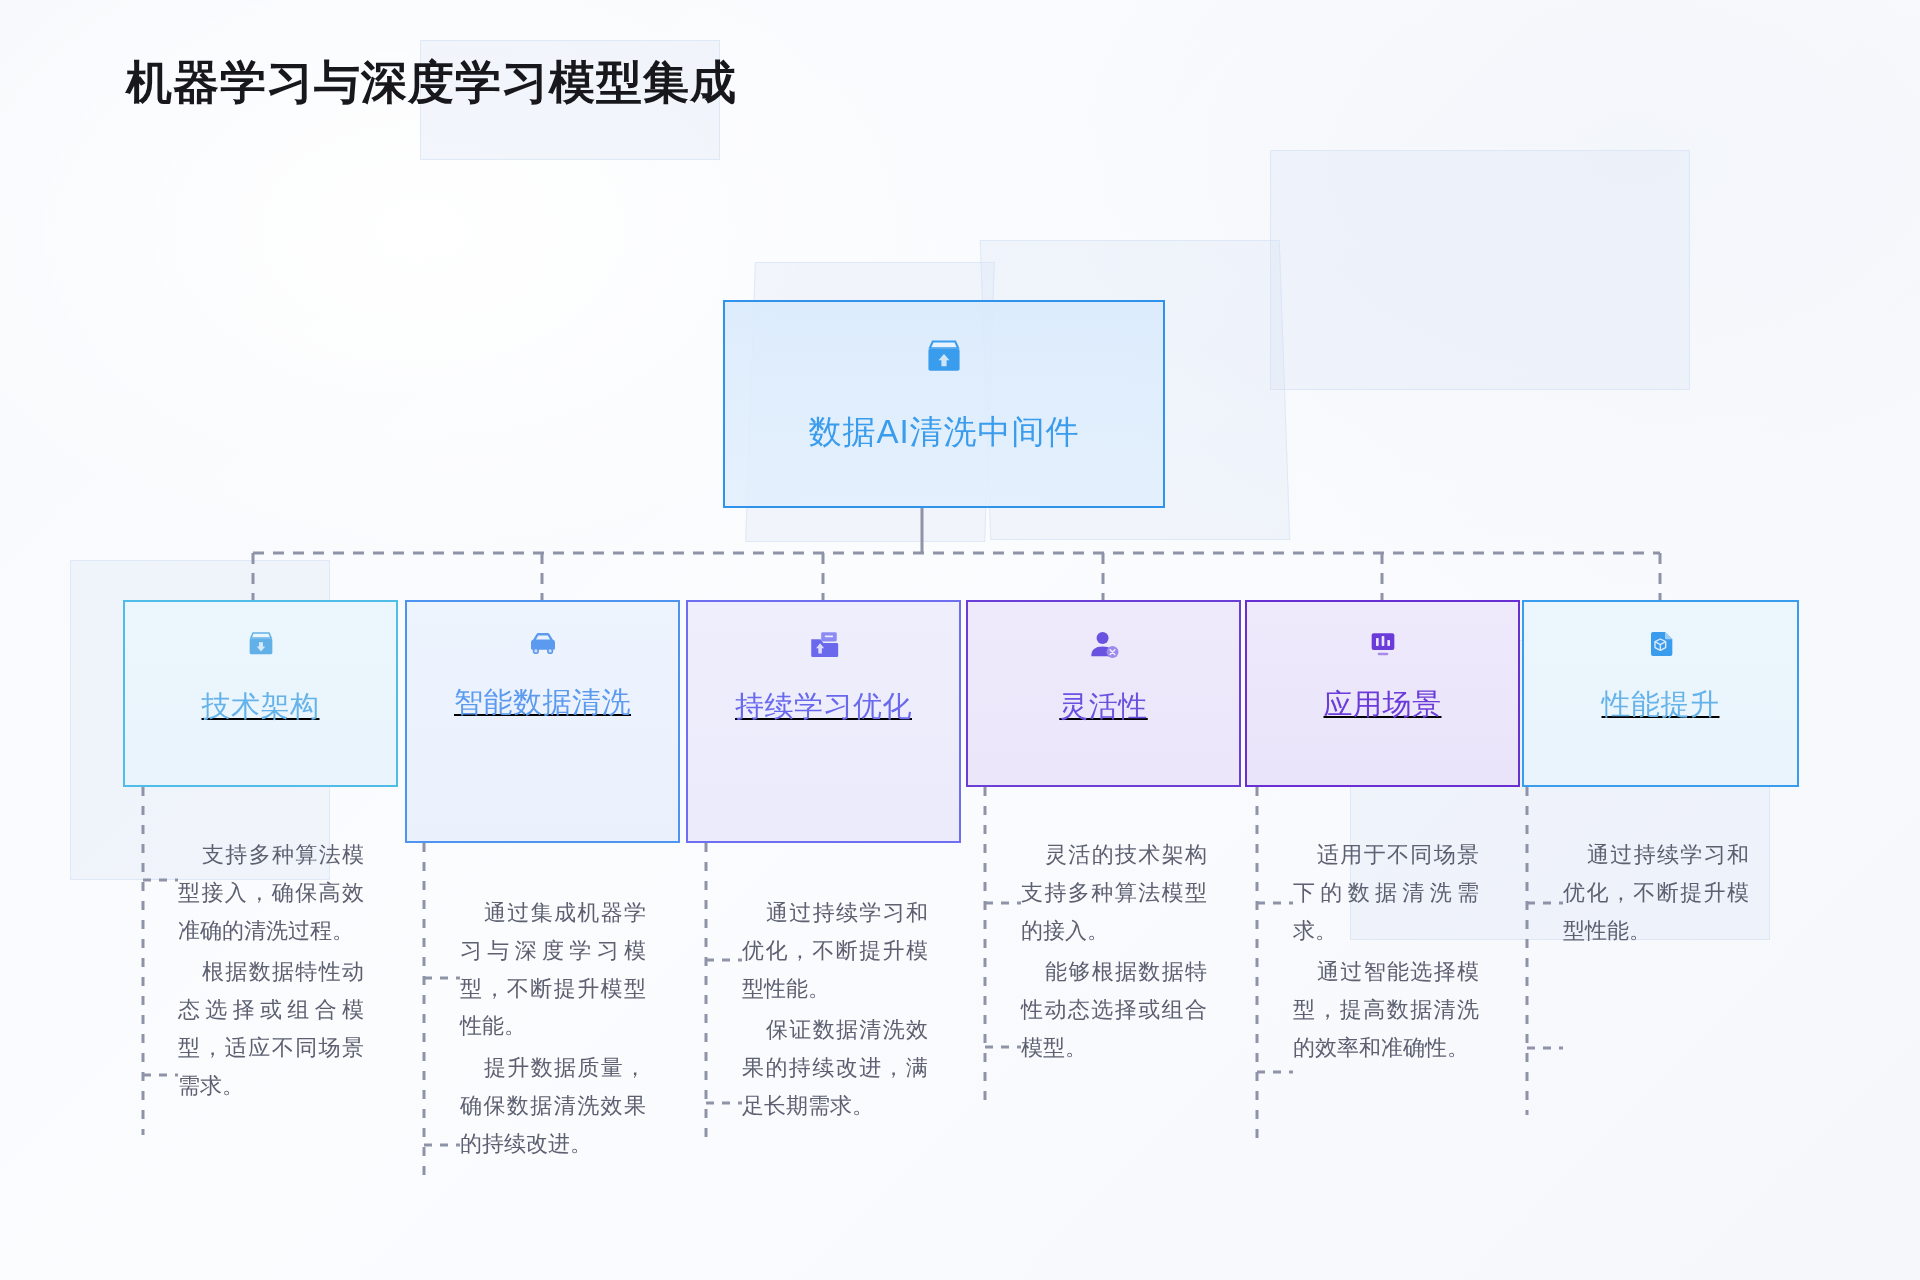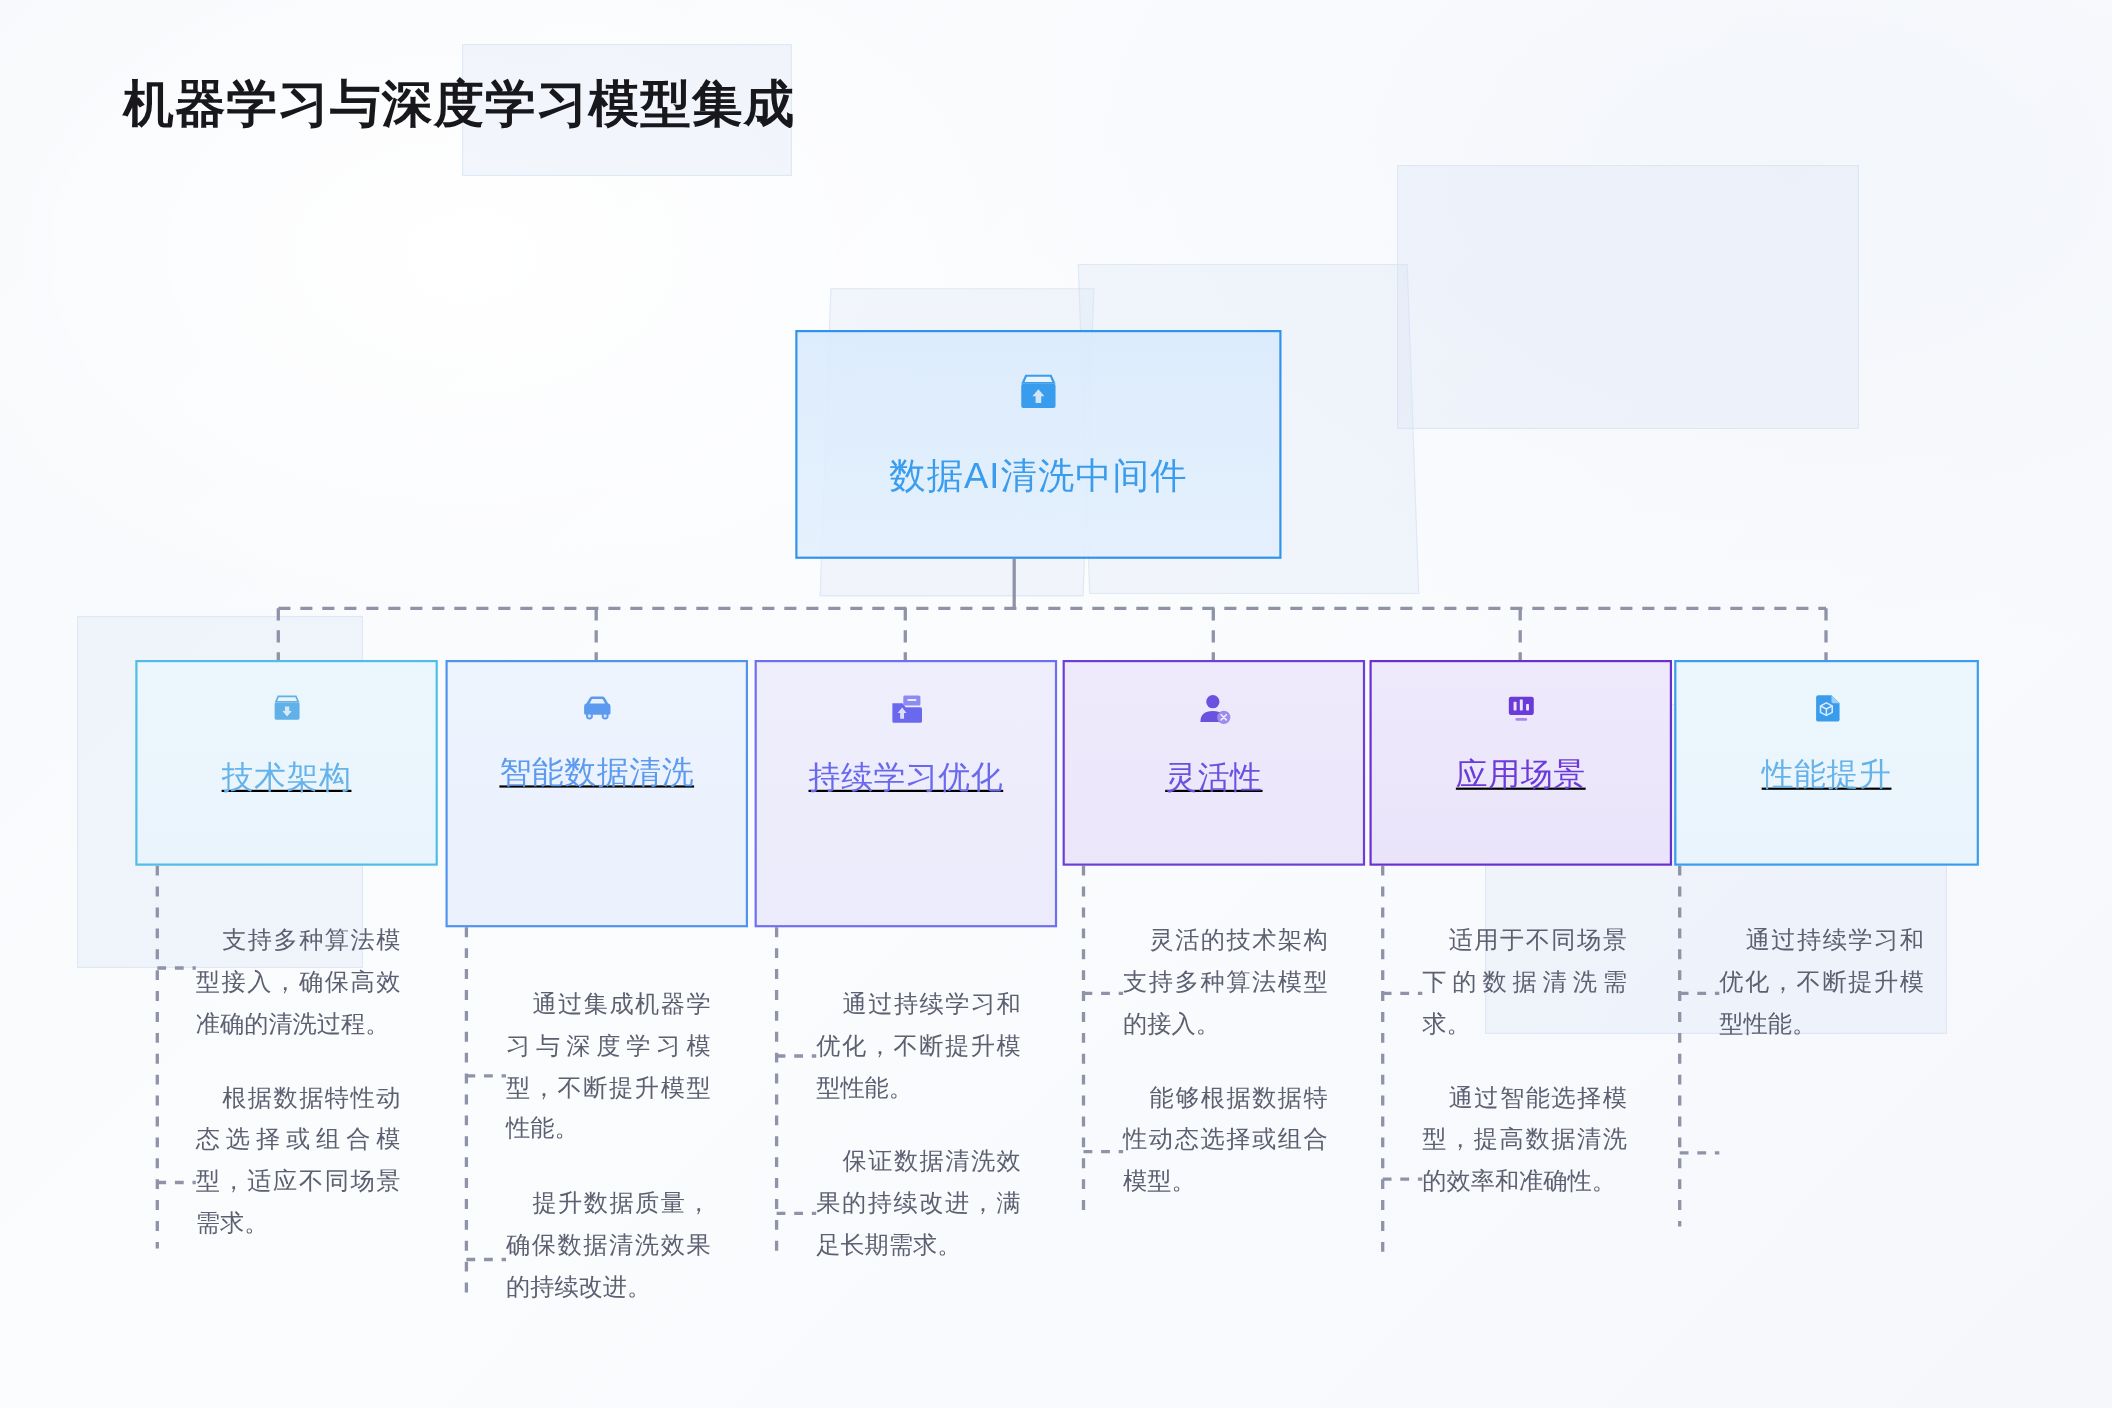--- a/index.html
+++ b/index.html
@@ -26,24 +26,23 @@
         background:rgba(236,242,250,.45); border-color:rgba(225,235,248,.5); }
   .p4 { left:70px;  top:560px; width:260px; height:320px;
         background:rgba(240,245,252,.55); border-color:transparent; }
   .p5 { left:1350px; top:640px; width:420px; height:300px;
         background:rgba(245,248,253,.65); border-color:transparent; }
   .p6 { left:420px; top:40px; width:300px; height:120px;
         background:rgba(247,249,253,.7); border-color:transparent; }
 
   
   #title {
-    position:absolute; left:112px; top:52px; z-index:5;
+    position:absolute; left:126px; top:52px; z-index:5;
     font-size:46px; font-weight:700; color:#17171c; letter-spacing:1px;
     white-space:nowrap;
-    margin-top:12px;
   }
 
   
   #root-node {
     position:absolute; left:723px; top:300px; width:442px; height:208px; z-index:4;
     border:2px solid #2f93ec;
     background:linear-gradient(180deg,rgba(219,235,252,.92) 0%,rgba(226,239,253,.86) 100%);
     display:flex; flex-direction:column; align-items:center;
   }
   #root-node .node-icon { margin-top:34px; }
@@ -76,21 +75,21 @@
   .v-purple .card-title { color:#6a52e0; }
   .v-violet { border-color:#6a2fd0; background:linear-gradient(180deg,#eee9fb 0%,#eae4fa 100%); }
   .v-violet .card-title { color:#6b3bd9; }
 
   
   .desc-col { position:absolute; z-index:4; width:186px; }
   .desc-col p {
     font-size:22px; line-height:1.72; color:#5c6070;
     text-indent:24px; text-align:justify; text-justify:inter-ideograph;
   }
-  .desc-col p + p { margin-top:30px; }
+  .desc-col p + p { margin-top:4px; }
 
   
   .node-icon { display:block; }
 </style>
 </head>
 <body>
 
 <div class="bg-deco">
   <div class="poly p1"></div>
   <div class="poly p2"></div>

